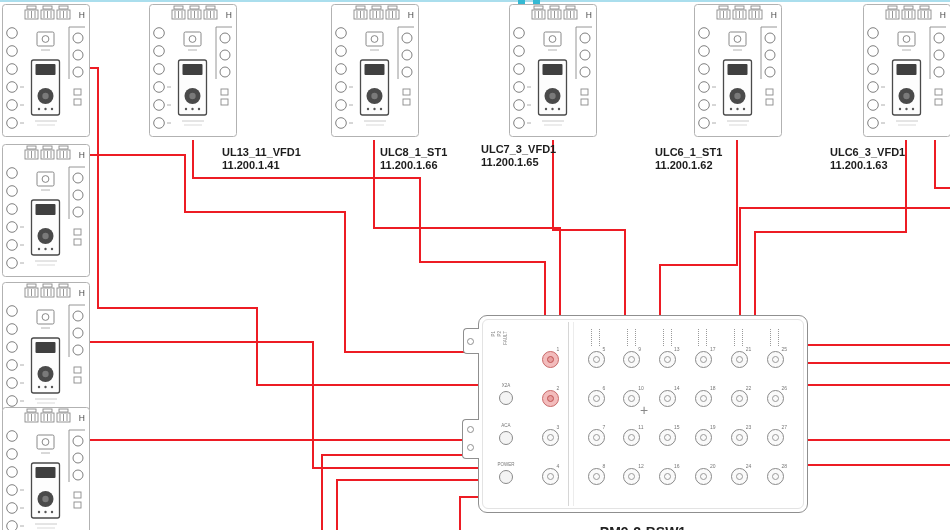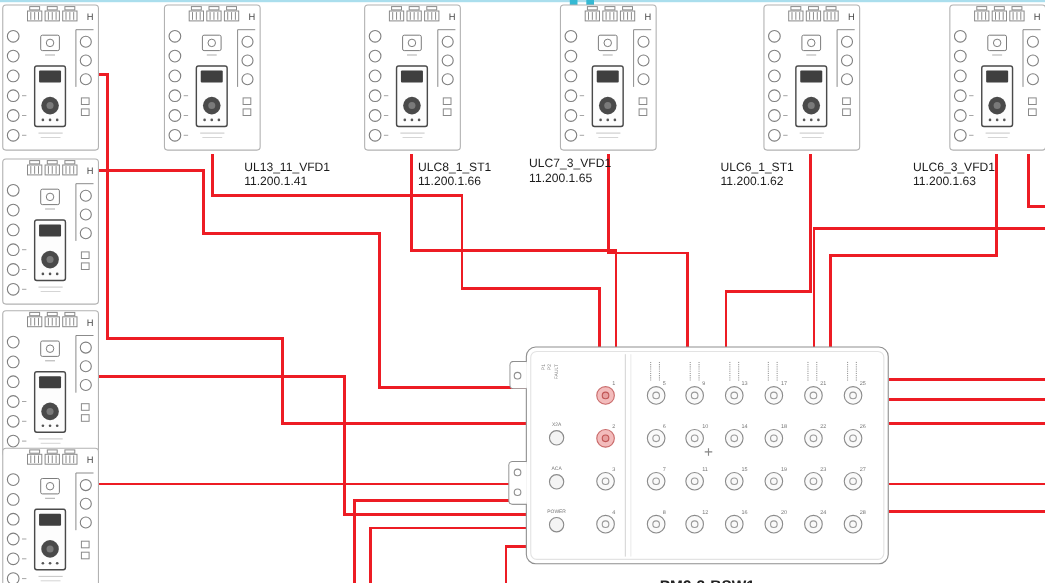--- a/index.html
+++ b/index.html
@@ -13,21 +13,21 @@
 
   
   #wire-layer { position:absolute; left:0; top:0; width:950px; height:530px; }
   #wire-layer polyline { fill:none; stroke-width:2.5; shape-rendering:crispEdges; }
 
   
   .device { position:absolute; width:90px; height:135px; }
   .device svg { position:absolute; left:0; top:0; }
   .h-label { position:absolute; right:6px; top:7px; font-size:8.5px; color:#4a4a4a; }
 
-  .dev-label { position:absolute; font-size:11px; line-height:12.5px; color:#1c1c1c; white-space:nowrap; }
+  .dev-label { position:absolute; font-size:11px; line-height:12.5px; color:#1c1c1c; white-space:nowrap;font-weight:bold; }
   .dev-label span { display:block; }
 
   
   .block { position:absolute; left:478px; top:315px; width:330px; height:198px;
            border:1.6px solid #8f8f8f; border-radius:9px; background:#fff; }
   .block::before { content:""; position:absolute; inset:3px; border:1px solid #e3e3e3; border-radius:6px; pointer-events:none; }
   .divider { position:absolute; top:6px; bottom:6px; width:1px; background:#d6d6d6; }
   .divider.d1 { left:89px; } .divider.d2 { left:94px; background:#ececec; }
 
   .port { position:absolute; width:17px; height:17px; border:1.1px solid #8a8a8a; border-radius:50%; background:#fafafa; }

